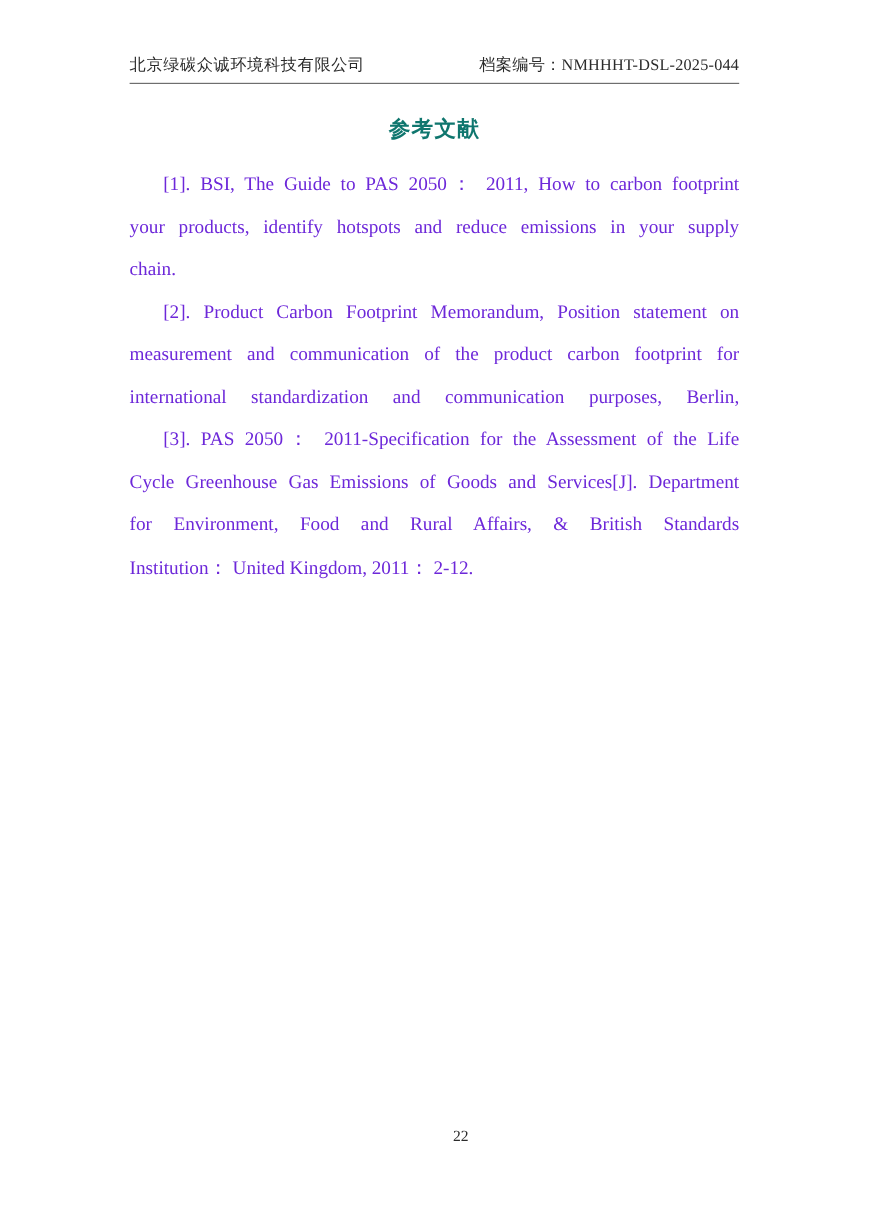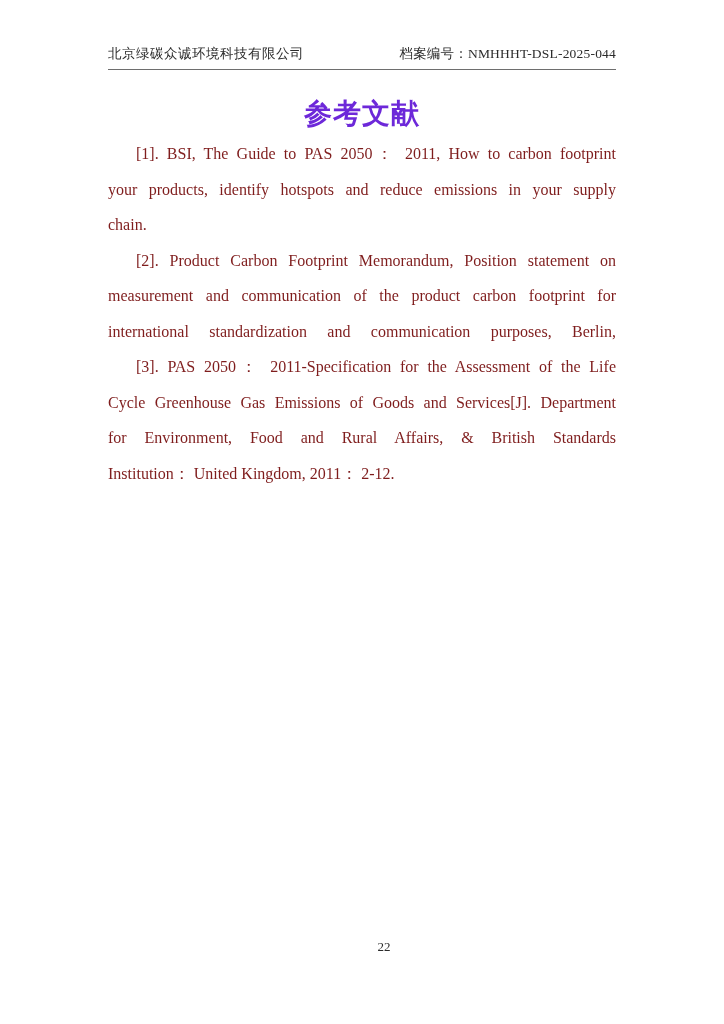--- a/index.html
+++ b/index.html
@@ -33,33 +33,33 @@
   .header .docnum {
     letter-spacing: 0.2px;
   }
   .title {
     position: absolute;
     top: 95px;
     left: 0;
     right: 0;
     margin: 0;
     text-align: center;
-    font-size: 28px;
+    font-size: 18px;
     font-weight: bold;
     letter-spacing: 1px;
-    color: #6d28d9;
+    color: #0f766e;
   }
   .body {
     position: absolute;
     left: 108px;
     width: 508px;
     top: 136px;
     font-size: 16px;
     line-height: 35.5px;
-    color: #7f1d1d;
+    color: #6d28d9;
   }
   .ref-line {
     text-align: justify;
     text-align-last: justify;
   }
   .ref-line.para-first {
     text-indent: 28px;
   }
   .ref-line.para-last {
     text-align-last: left;

